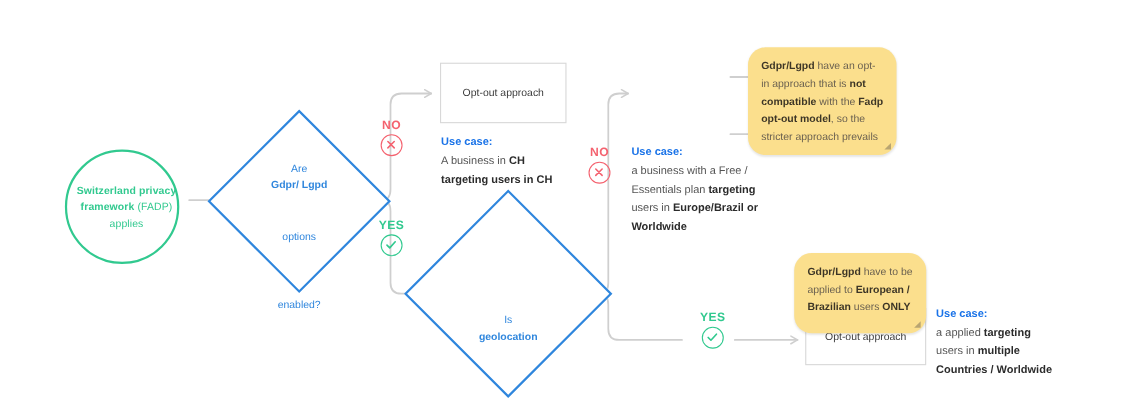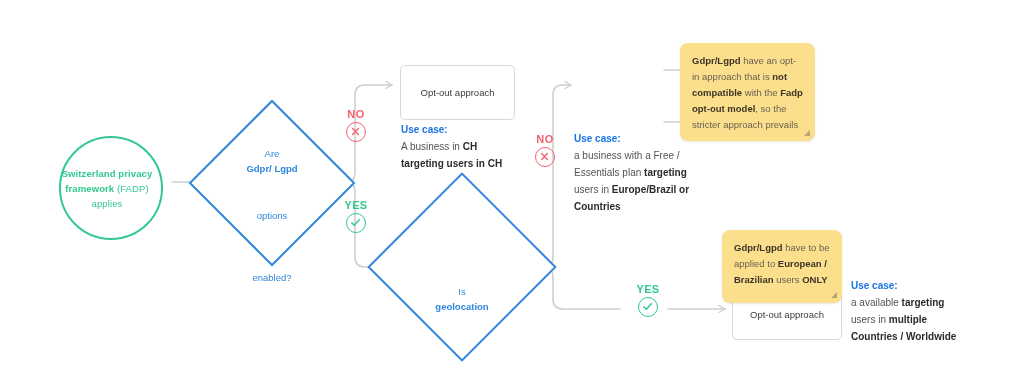--- a/index.html
+++ b/index.html
@@ -33,21 +33,21 @@
     position: absolute;
     left: 59px;
     top: 136px;
     width: 104px;
     height: 104px;
     border: 2px solid #31c98f;
     border-radius: 50%;
     box-sizing: border-box;
     display: flex;
     align-items: center;
-    justify-content: flex-start;
+    justify-content: flex-end;
     background: #ffffff;
   }
   .start-node .node-text {
     color: #31c98f;
     font-size: 9.5px;
     line-height: 15px;
     text-align: center;
     width: 92px;
     letter-spacing: 0.1px;
   }
@@ -86,28 +86,27 @@
   .diamond .dia-label b { font-weight: bold; }
 
   #diamond-gdpr { left: 213px; top: 124px; width: 118px; height: 118px; }
   #diamond-geo  { left: 395px; top: 200px; width: 134px; height: 134px; }
 
   
   .process-box {
     position: absolute;
     box-sizing: border-box;
     border: 1px solid #d8d8d8;
-    border-radius: 5px;
+    border-radius: 0;
     background: #ffffff;
     display: flex;
     align-items: center;
     justify-content: center;
     color: #3b3b3b;
     font-size: 9.5px;
-    margin-top: 8px;
   }
   #box-optout-top { left: 400px; top: 57px; width: 115px; height: 55px; }
   #box-optin      { left: 578px; top: 57px; width: 120px; height: 57px; }
   #box-optout-bot { left: 732px; top: 280px; width: 110px; height: 52px; }
 
   
   .branch {
     position: absolute;
     width: 40px;
     text-align: center;
@@ -151,21 +150,21 @@
   }
   .usecase b { color: #2b2b2b; font-weight: bold; }
   #usecase-1 { left: 401px; top: 121px; width: 160px; }
   #usecase-2 { left: 574px; top: 130px; width: 135px; }
   #usecase-3 { left: 851px; top: 277px; width: 130px; }
 
   
   .sticky {
     position: absolute;
     background: #fbdf8d;
-    border-radius: 8px;
+    border-radius: 16px;
     box-sizing: border-box;
     padding: 10px 12px 10px 12px;
     font-size: 9.5px;
     line-height: 16px;
     color: #6b6150;
     box-shadow: 0 1px 2px rgba(0,0,0,0.10);
   }
   .sticky b { color: #3c3526; font-weight: bold; }
   .sticky .grip {
     position: absolute;
@@ -288,26 +287,26 @@
     <span class="uc-title">Use case:</span>
     <span>A business in </span><b>CH</b><br>
     <b>targeting users in CH</b>
   </div>
 
   <div class="usecase" id="usecase-2">
     <span class="uc-title">Use case:</span>
     <span>a business with a Free /</span><br>
     <span>Essentials plan </span><b>targeting</b><br>
     <span>users in </span><b>Europe/Brazil or</b><br>
-    <b>Countries</b>
+    <b>Worldwide</b>
   </div>
 
   <div class="usecase" id="usecase-3">
     <span class="uc-title">Use case:</span>
-    <span>a available </span><b>targeting</b><br>
+    <span>a applied </span><b>targeting</b><br>
     <span>users in </span><b>multiple</b><br>
     <b>Countries / Worldwide</b>
   </div>
 
   <div class="sticky" id="sticky-top">
     <b>Gdpr/Lgpd</b><span> have an opt-in approach that is </span><b>not compatible</b><span> with the </span><b>Fadp opt-out model</b><span>, so the stricter approach prevails</span>
     <svg class="grip" viewBox="0 0 8 8">
       <path d="M7,1 L7,7 L1,7 Z" fill="#6b6150"></path>
     </svg>
   </div>

